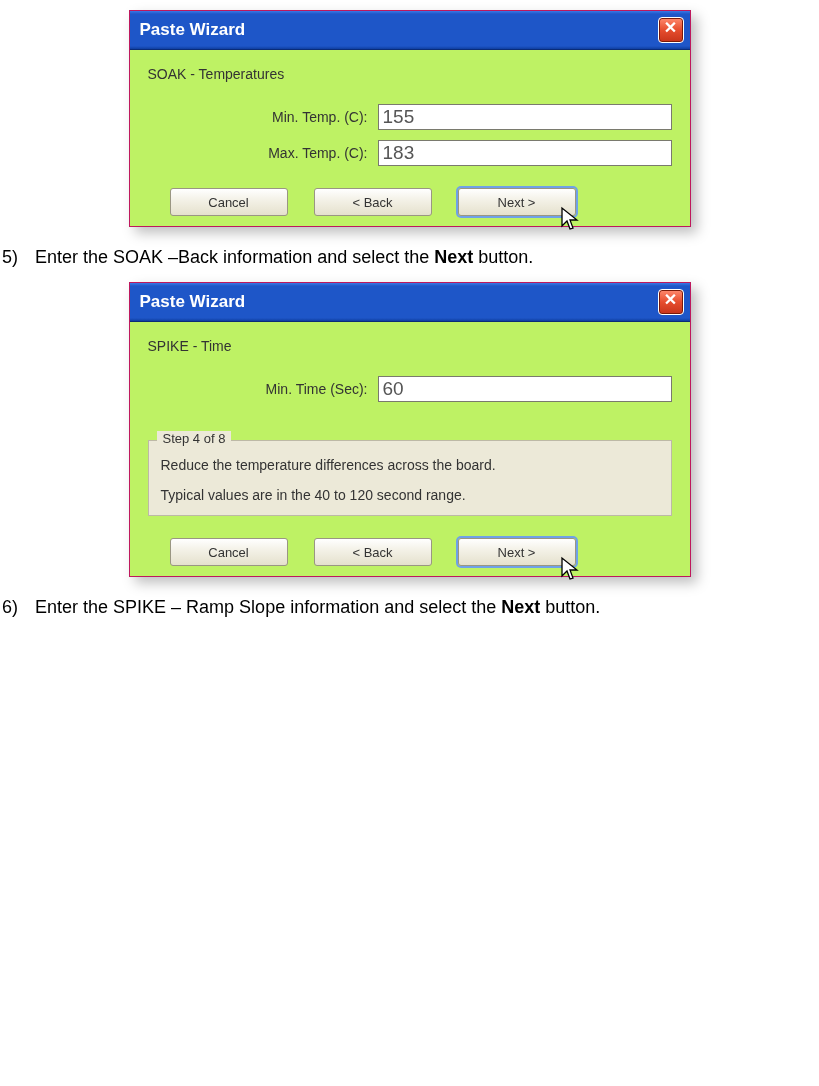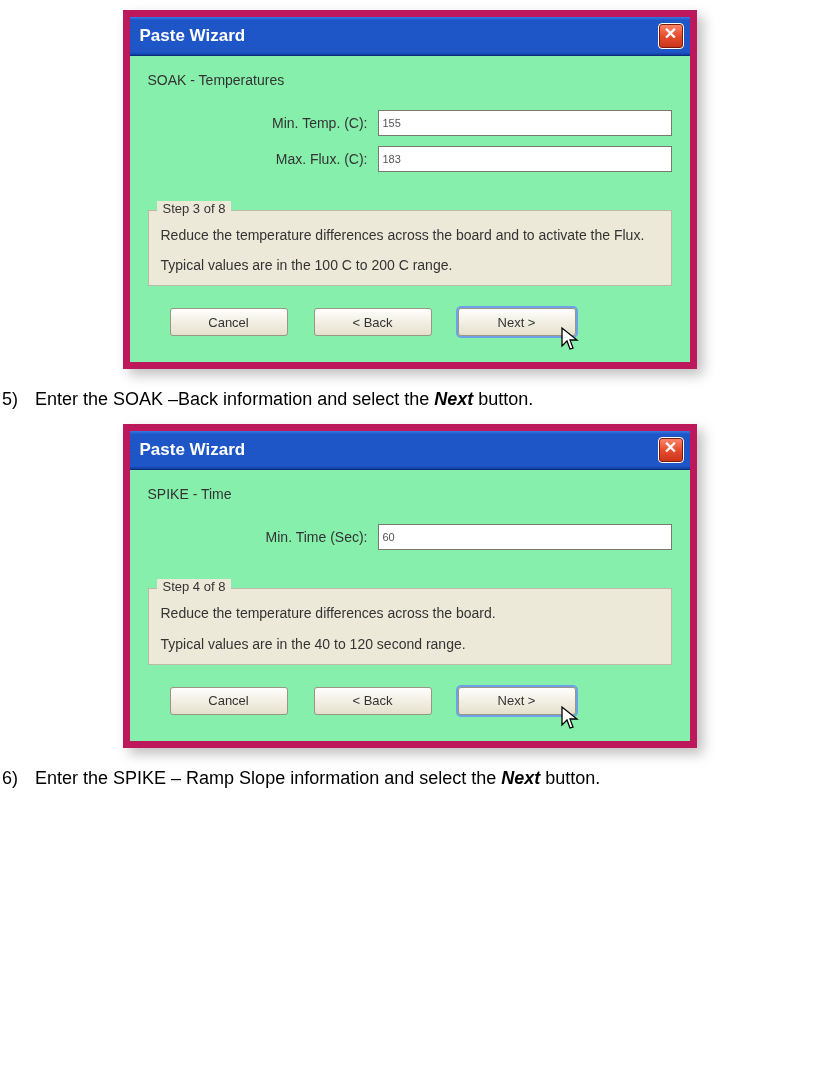--- a/index.html
+++ b/index.html
@@ -15,30 +15,29 @@
   }
   .instruction {
     margin: 20px 0 14px 2px;
   }
   .instruction .num {
     display: inline-block;
     width: 28px;
   }
   .instruction .bold {
     font-weight: bold;
-    font-style: italic;
     text-align: right;
   }
   .dialog-wrap {
     display: flex;
     justify-content: center;
   }
   .dialog-shadow {
     box-shadow: 6px 6px 12px rgba(0,0,0,0.25);
-    border: 7px solid #be185d;
+    border: 1px solid #be185d;
     width: 560px;
     background: #ece9d8;
   }
   .titlebar {
     background: linear-gradient(to bottom, #3a78e6 0%, #1e56c8 8%, #1e56c8 92%, #0f3fa0 100%);
     color: #fff;
     font-family: "Trebuchet MS", Tahoma, sans-serif;
     font-size: 17px;
     font-weight: bold;
     padding: 6px 6px 6px 10px;
@@ -54,22 +53,22 @@
     border-radius: 4px;
     color: #fff;
     font-family: Arial, sans-serif;
     font-weight: bold;
     font-size: 16px;
     line-height: 20px;
     text-align: center;
     box-shadow: 0 0 0 1px #7a1a08 inset;
   }
   .client {
-    background: #86efac;
-    padding: 16px 18px 20px 18px;
+    background: #bef264;
+    padding: 16px 18px 4px 18px;
     font-size: 14px;
     color: #333;
   }
   .subtitle {
     margin-bottom: 22px;
     color: #333;
   }
   .form-row {
     display: flex;
     align-items: center;
@@ -79,21 +78,21 @@
     flex: 0 0 220px;
     text-align: right;
     padding-right: 10px;
     color: #333;
   }
   .form-row input[type=text] {
     flex: 1;
     height: 22px;
     border: 1px solid #7a7a6e;
     background: #fff;
-    font-size: 11px;
+    font-size: 19px;
     padding: 1px 4px;
     color: #555;
   }
   .stepbox {
     border: 1px solid #bdb9a6;
     background: #ece9d8;
     margin-top: 38px;
     padding: 10px 12px 12px 12px;
     position: relative;
   }
@@ -167,29 +166,24 @@
         </div>
       </div>
       <div class="client">
         <div class="subtitle">SOAK - Temperatures</div>
 
         <div class="form-row">
           <label>Min. Temp. (C):</label>
           <input type="text" value="155" style="">
         </div>
         <div class="form-row">
-          <label>Max. Flux. (C):</label>
+          <label>Max. Temp. (C):</label>
           <input type="text" value="183" style="">
         </div>
 
-        <div class="stepbox">
-          <div class="legend">Step 3 of 8</div>
-          <div class="desc">Reduce the temperature differences across the board and to activate the Flux.</div>
-          <div class="typical">Typical values are in the 100 C to 200 C range.</div>
-        </div>
 
         <div class="btnrow">
           <div class="winbtn">
             <span>Cancel</span>
           </div>
           <div class="winbtn">
             <span>&lt; Back</span>
           </div>
           <div class="nextarea">
             <div class="winbtn default">

